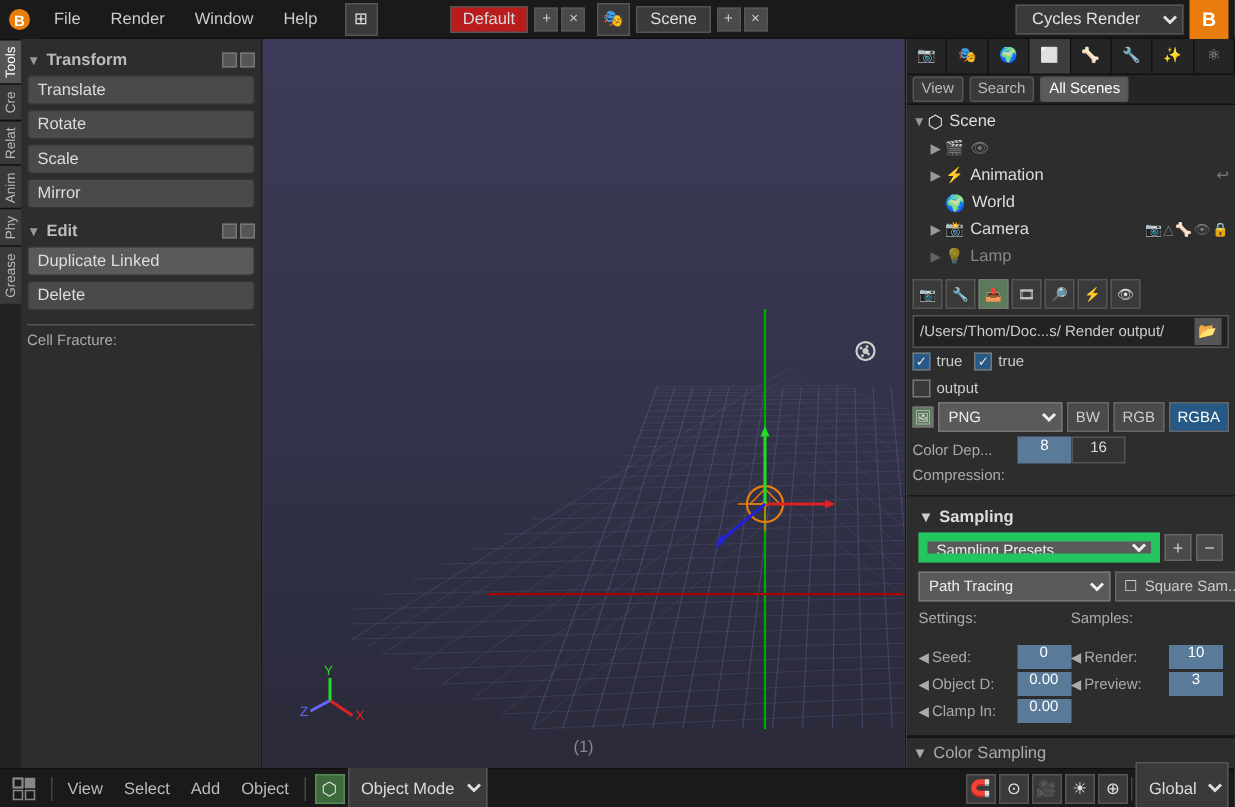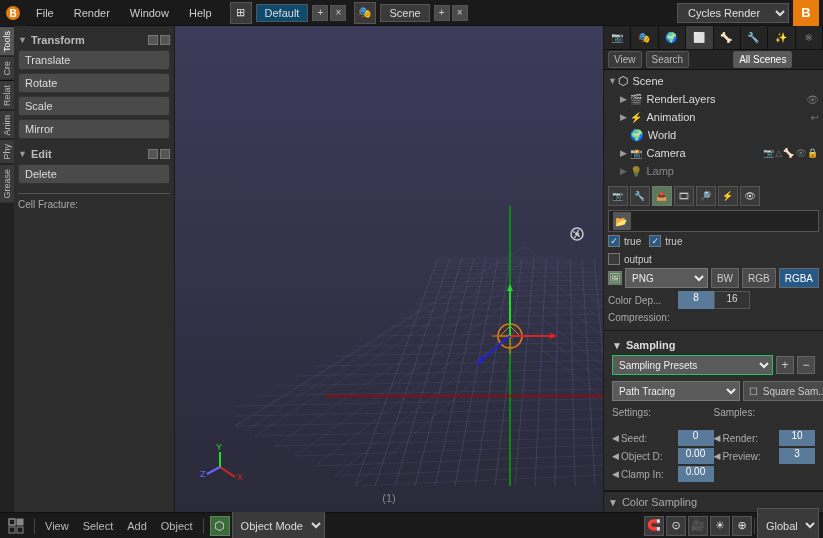--- a/index.html
+++ b/index.html
@@ -206,21 +206,21 @@
     }
     .outliner-btn {
       font-size: 10px;
       color: #bbb;
       cursor: pointer;
       padding: 2px 5px;
       background: #3a3a3a;
       border: 1px solid #555;
       border-radius: 2px;
     }
-    .outliner-btn.active { background: #5a5a5a; color: #fff; margin-left: 40px; }
+    .outliner-btn.active { background: #5a5a5a; color: #fff; }
 
     
     .scene-tree {
       padding: 2px 0;
       font-size: 11px;
     }
     .tree-item {
       display: flex;
       align-items: center;
       padding: 1px 4px;
@@ -372,21 +372,21 @@
     .preset-row {
       display: flex;
       align-items: center;
       gap: 3px;
       padding: 2px 4px;
       margin-bottom: 2px;
     }
     .preset-select {
       flex: 1;
       background: #5a5a5a;
-      border: 1px solid #22c55e;
+      border: 6px solid #22c55e;
       color: #eee;
       font-size: 10px;
       height: 20px;
       padding: 0 2px;
     }
     .preset-add-btn {
       width: 18px; height: 18px;
       background: #4a4a4a;
       border: 1px solid #666;
       color: #ccc;
@@ -509,21 +509,21 @@
       <text x="8" y="12" text-anchor="middle" fill="white" font-size="10" font-weight="bold">B</text>
     </svg>
   </div>
   <div class="menu-item">File</div>
   <div class="menu-item">Render</div>
   <div class="menu-item">Window</div>
   <div class="menu-item">Help</div>
 
   <div style="display:flex;align-items:center;gap:4px;margin-left:8px;">
     <div style="width:22px;height:22px;background:#3a3a3a;border:1px solid #555;display:flex;align-items:center;justify-content:center;font-size:11px;">⊞</div>
-    <div style="background:#0c4a6e;border:1px solid #555;color:#ddd;font-size:11px;padding:2px 8px;">Default</div>
+    <div style="background:#b91c1c;border:1px solid #555;color:#ddd;font-size:11px;padding:2px 8px;margin-left:44px;">Default</div>
     <div style="display:flex;gap:2px;">
       <div style="width:16px;height:16px;background:#4a4a4a;border:1px solid #555;display:flex;align-items:center;justify-content:center;font-size:10px;color:#ccc;cursor:pointer;">+</div>
       <div style="width:16px;height:16px;background:#4a4a4a;border:1px solid #555;display:flex;align-items:center;justify-content:center;font-size:10px;color:#ccc;cursor:pointer;">×</div>
     </div>
   </div>
   <div style="margin-left:8px;display:flex;align-items:center;gap:4px;">
     <div style="width:22px;height:22px;background:#3a3a3a;border:1px solid #555;display:flex;align-items:center;justify-content:center;font-size:11px;">🎭</div>
     <div style="background:#3a3a3a;border:1px solid #555;color:#ddd;font-size:11px;padding:2px 8px;">Scene</div>
     <div style="display:flex;gap:2px;">
       <div style="width:16px;height:16px;background:#4a4a4a;border:1px solid #555;display:flex;align-items:center;justify-content:center;font-size:10px;color:#ccc;cursor:pointer;">+</div>
@@ -568,20 +568,21 @@
       <button class="panel-button">Mirror</button>
 
       <div class="panel-section-header" style="margin-top:6px;">
         <span class="triangle">▼</span>
         <span>Edit</span>
         <div style="margin-left:auto;display:flex;gap:2px;">
           <div style="width:10px;height:10px;background:#555;border:1px solid #777;cursor:pointer;"></div>
           <div style="width:10px;height:10px;background:#555;border:1px solid #777;cursor:pointer;"></div>
         </div>
       </div>
+      <button class="panel-button wide">Duplicate Linked</button>
       <button class="panel-button">Delete</button>
 
       <div style="margin-top:6px;border-top:1px solid #555;padding-top:4px;">
         <span style="color:#aaa;font-size:10px;">Cell Fracture:</span>
       </div>
     </div>
   </div>
 
   <div class="viewport">
     <div class="viewport-header">User Persp</div>
@@ -765,21 +766,20 @@
       <div class="tree-item">
         <div class="tree-arrow">▼</div>
         <span class="tree-icon">⬡</span>
         <span class="tree-label">Scene</span>
       </div>
 
       <div class="tree-item">
         <div class="tree-indent"></div>
         <div class="tree-arrow">▶</div>
         <span class="tree-icon" style="font-size:10px;">🎬</span>
-        <span class="tree-label">RenderLayers</span>
         <div class="tree-icons-right">
           <span class="tree-small-icon">👁</span>
         </div>
       </div>
 
       <div class="tree-item">
         <div class="tree-indent"></div>
         <div class="tree-arrow">▶</div>
         <span class="tree-icon" style="font-size:10px;">⚡</span>
         <span class="tree-label">Animation</span>
@@ -823,20 +823,21 @@
         <div style="width:20px;height:20px;background:#3a3a3a;border:1px solid #555;display:flex;align-items:center;justify-content:center;font-size:9px;cursor:pointer;">📷</div>
         <div style="width:20px;height:20px;background:#3a3a3a;border:1px solid #555;display:flex;align-items:center;justify-content:center;font-size:9px;cursor:pointer;">🔧</div>
         <div style="width:20px;height:20px;background:#5a7a5a;border:1px solid #777;display:flex;align-items:center;justify-content:center;font-size:9px;cursor:pointer;">📤</div>
         <div style="width:20px;height:20px;background:#3a3a3a;border:1px solid #555;display:flex;align-items:center;justify-content:center;font-size:9px;cursor:pointer;">🎞</div>
         <div style="width:20px;height:20px;background:#3a3a3a;border:1px solid #555;display:flex;align-items:center;justify-content:center;font-size:9px;cursor:pointer;">🔎</div>
         <div style="width:20px;height:20px;background:#3a3a3a;border:1px solid #555;display:flex;align-items:center;justify-content:center;font-size:9px;cursor:pointer;">⚡</div>
         <div style="width:20px;height:20px;background:#3a3a3a;border:1px solid #555;display:flex;align-items:center;justify-content:center;font-size:9px;cursor:pointer;">👁</div>
       </div>
 
       <div class="props-path-row">
+        <span class="props-path-text">/Users/Thom/Doc...s/ Render output/</span>
         <button class="props-path-btn">📂</button>
       </div>
 
       <div style="display:flex;gap:8px;margin-bottom:3px;">
         <div class="checkbox-row">
           <div class="checkbox-box">✓</div>
           <span class="checkbox-label" style="font-size:10px;">true</span>
         </div>
         <div class="checkbox-row">
           <div class="checkbox-box">✓</div>

